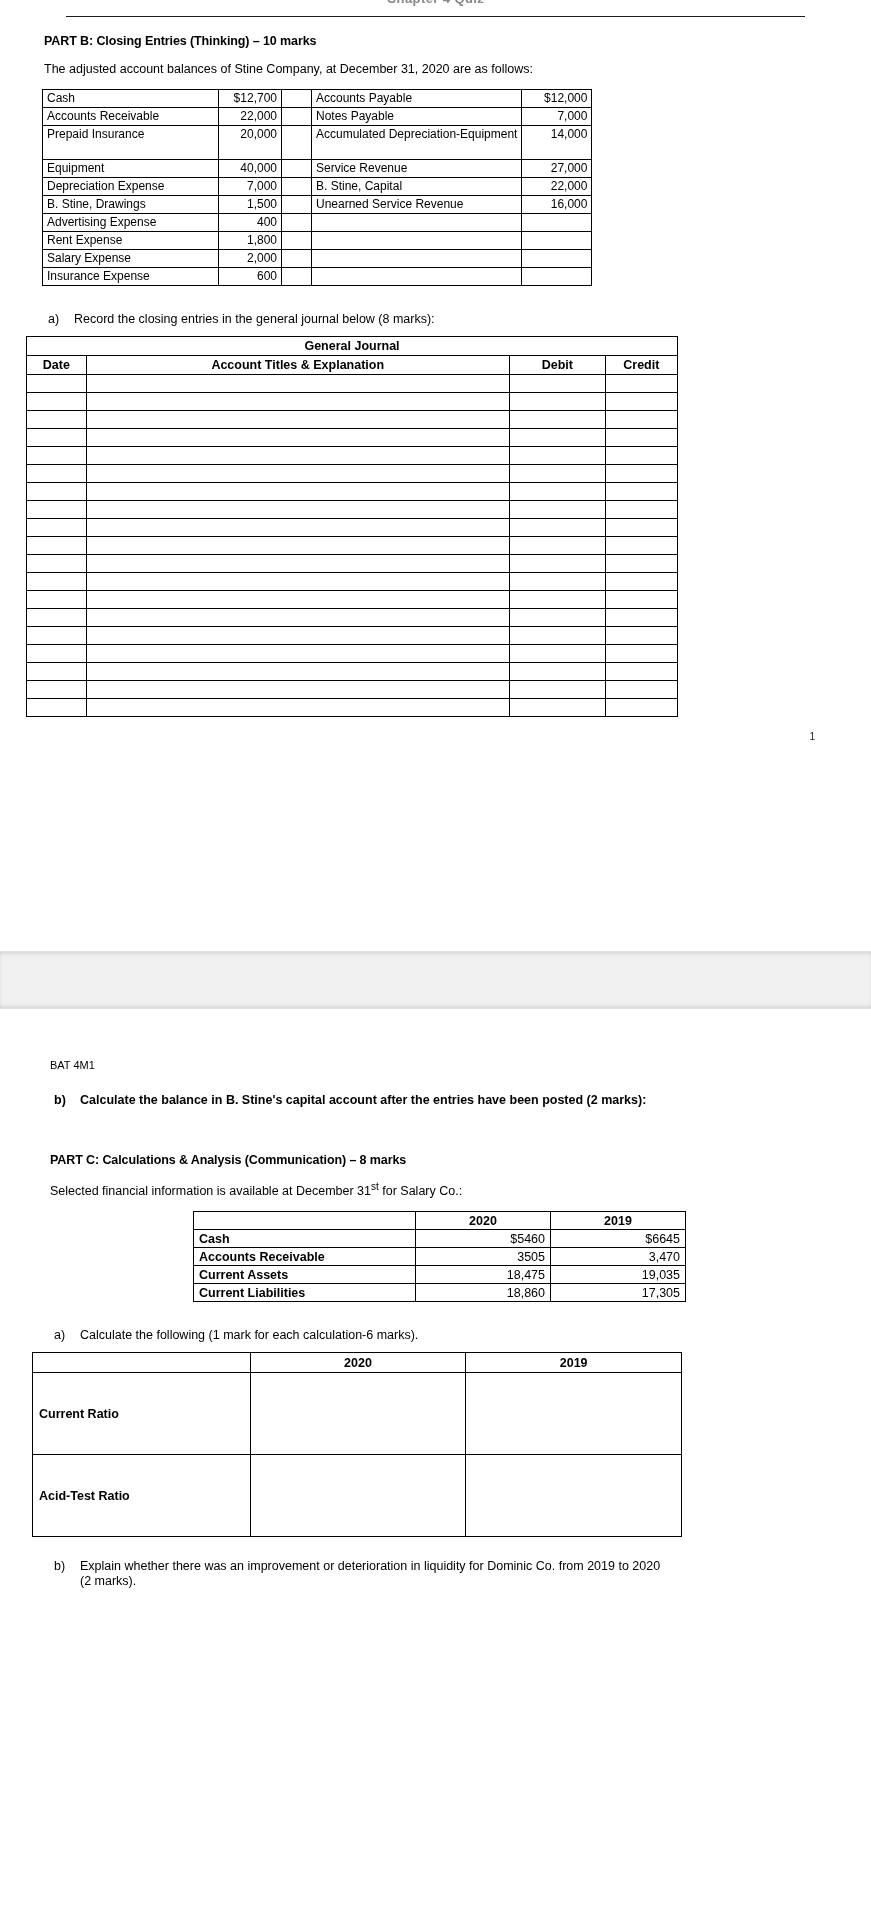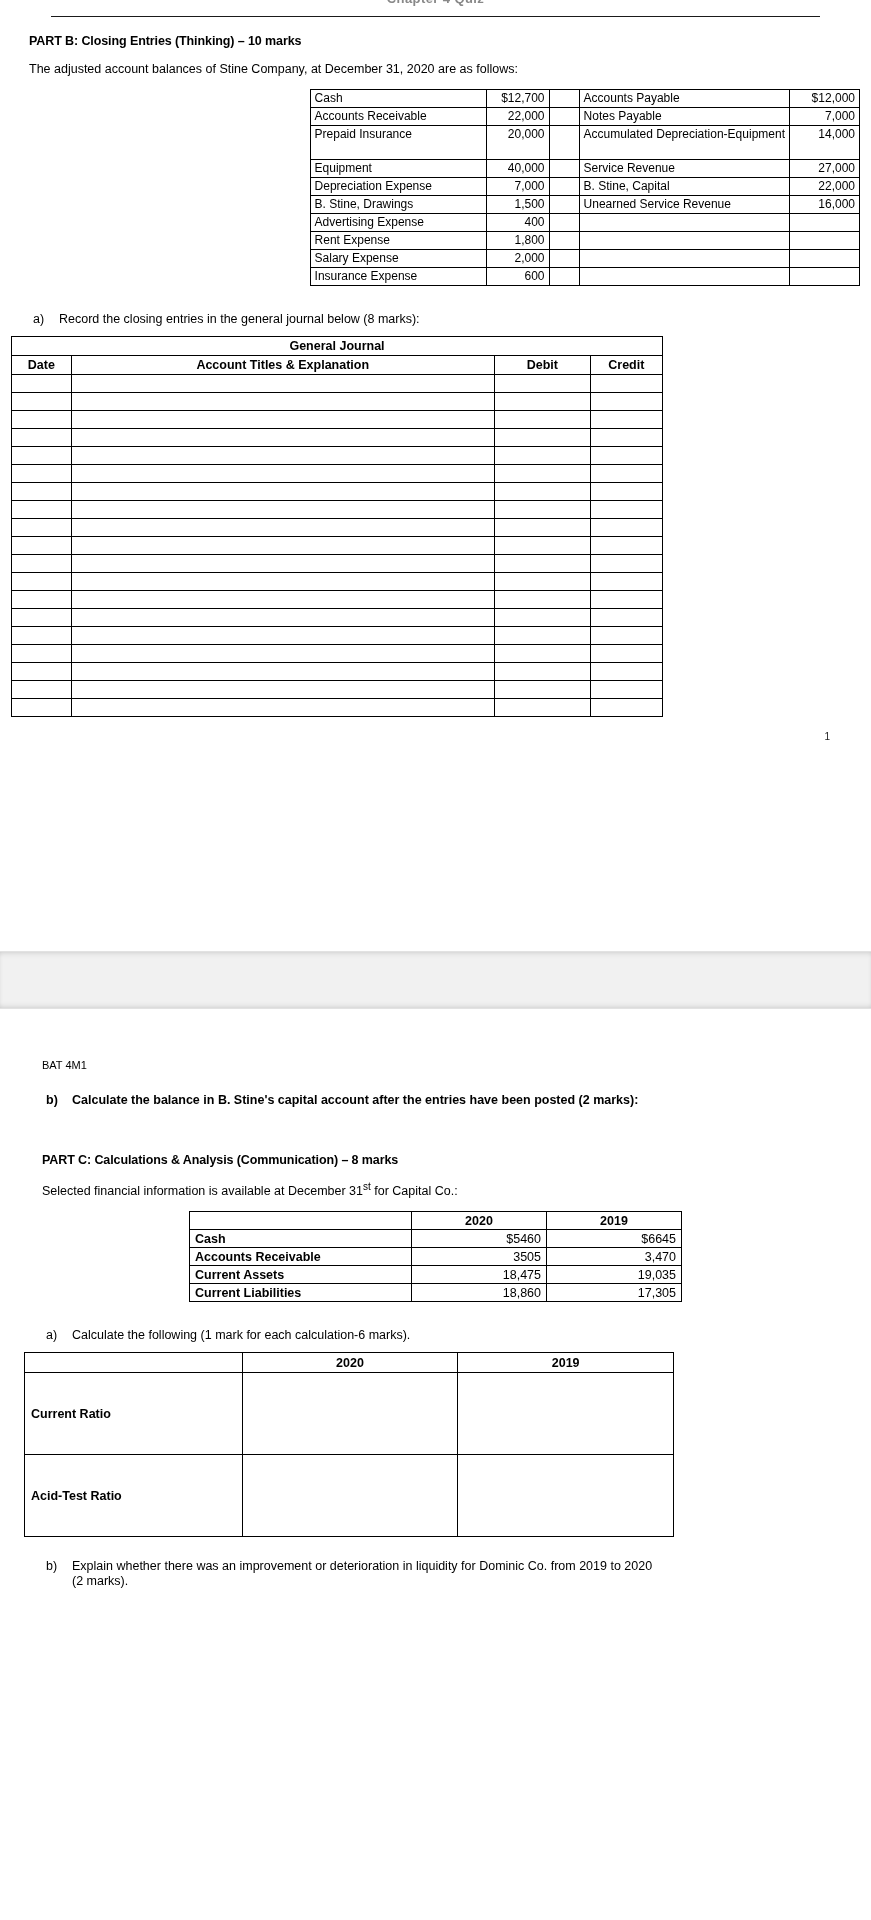--- a/index.html
+++ b/index.html
@@ -15,30 +15,30 @@
   }
 
   .doc { width: 871px; position: relative; }
 
   
   .page {
     width: 871px;
     background: #ffffff;
     position: relative;
   }
-  .page-one { height: 951px; padding: 0 11px; border-radius: 28px; }
+  .page-one { height: 951px; padding: 0 26px; border-radius: 28px; }
   .page-gap {
     height: 58px;
     background: #f1f1f1;
     border-top: 1px solid #e2e2e2;
     border-bottom: 1px solid #e2e2e2;
     box-shadow: inset 0 4px 7px -5px rgba(0,0,0,.25),
                 inset 0 -4px 7px -5px rgba(0,0,0,.25);
   }
-  .page-two { min-height: 911px; padding: 0 24px 20px 24px; }
+  .page-two { min-height: 911px; padding: 0 24px 20px 32px; }
 
   
   .crop-header {
     height: 14px;
     overflow: hidden;
     position: relative;
   }
   .crop-header .ghost {
     position: absolute;
     top: -9px;
@@ -83,21 +83,21 @@
   .page-num {
     font-size: 10px;
     text-align: right;
     margin: 14px 30px 0 0;
     color: #222;
   }
   sup { font-size: 10px; vertical-align: super; }
 
   
   table { border-collapse: collapse; }
-  .tb-wrap { margin: 13px 0 0 0; display: flex; justify-content: flex-end; }
+  .tb-wrap { margin: 13px 0 0 0; display: flex; justify-content: flex-start; }
 
   
   table.trial {
     border: 1.4px solid #000;
     margin-left: 16px;
     font-size: 12px;
   }
   table.trial td {
     border: 1px solid #000;
     padding: 1px 4px;
@@ -411,21 +411,21 @@
     <div style="height:22px"></div>
 
     <div class="q-line bold">
       <span class="marker">b)</span>
       <span>Calculate the balance in B. Stine's capital account after the entries have been posted (2 marks):</span>
     </div>
 
     <div class="h-part mt-c">PART C: Calculations &amp; Analysis (Communication) – 8 marks</div>
 
     <div class="p-intro">
-      <span>Selected financial information is available at December 31</span><sup>st</sup><span> for Capital Co.:</span>
+      <span>Selected financial information is available at December 31</span><sup>st</sup><span> for Salary Co.:</span>
     </div>
 
     <div class="tb-wrap">
       <table class="dominic">
         <thead>
           <tr>
             <th class="d-label"></th>
             <th class="d-val">2020</th>
             <th class="d-val">2019</th>
           </tr>

